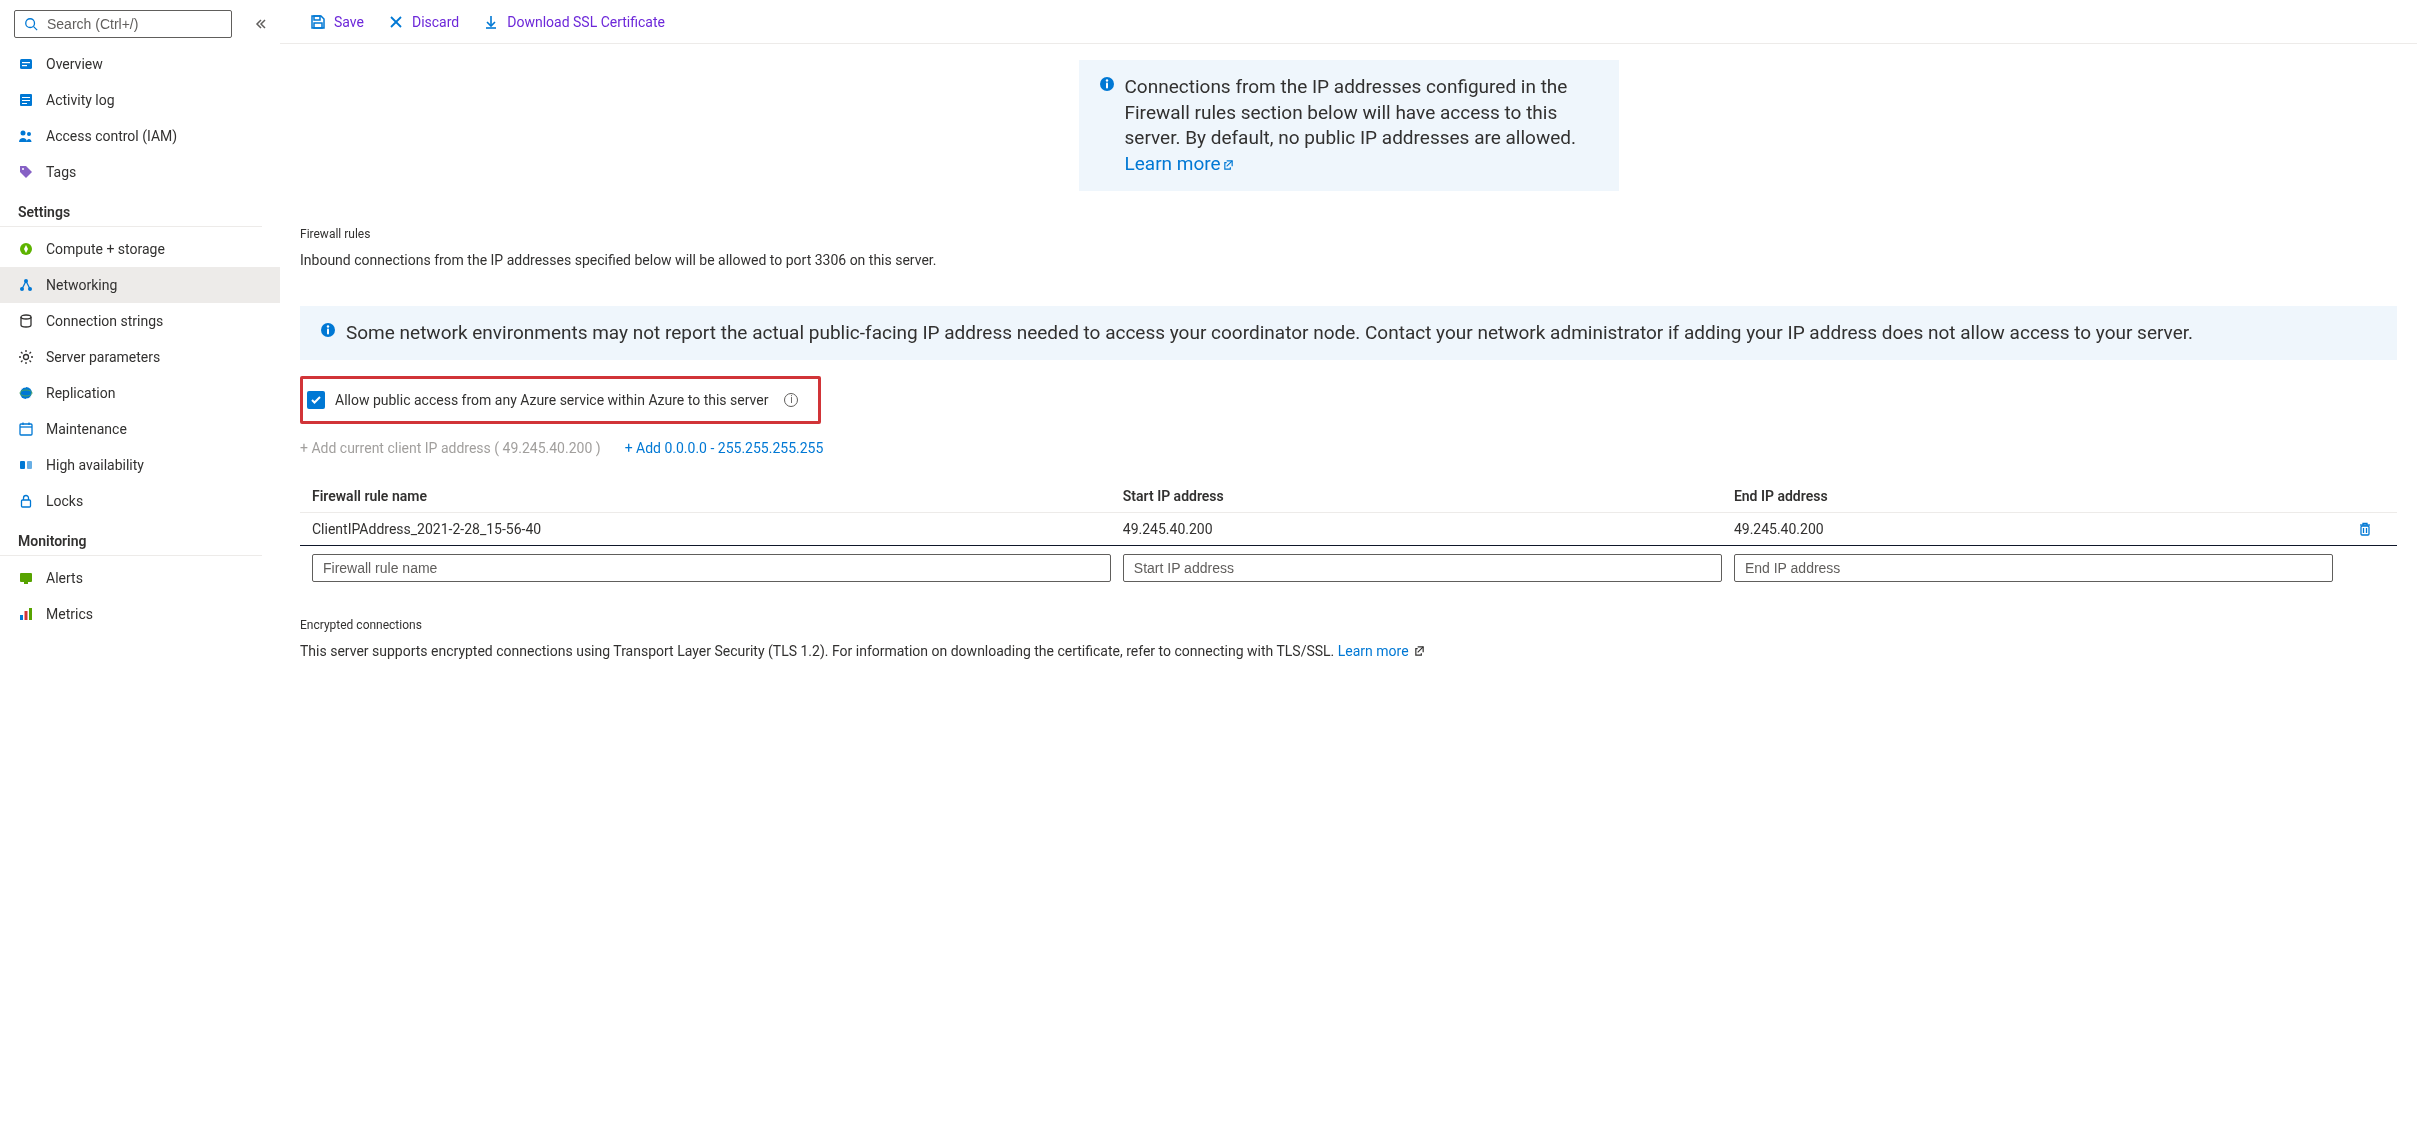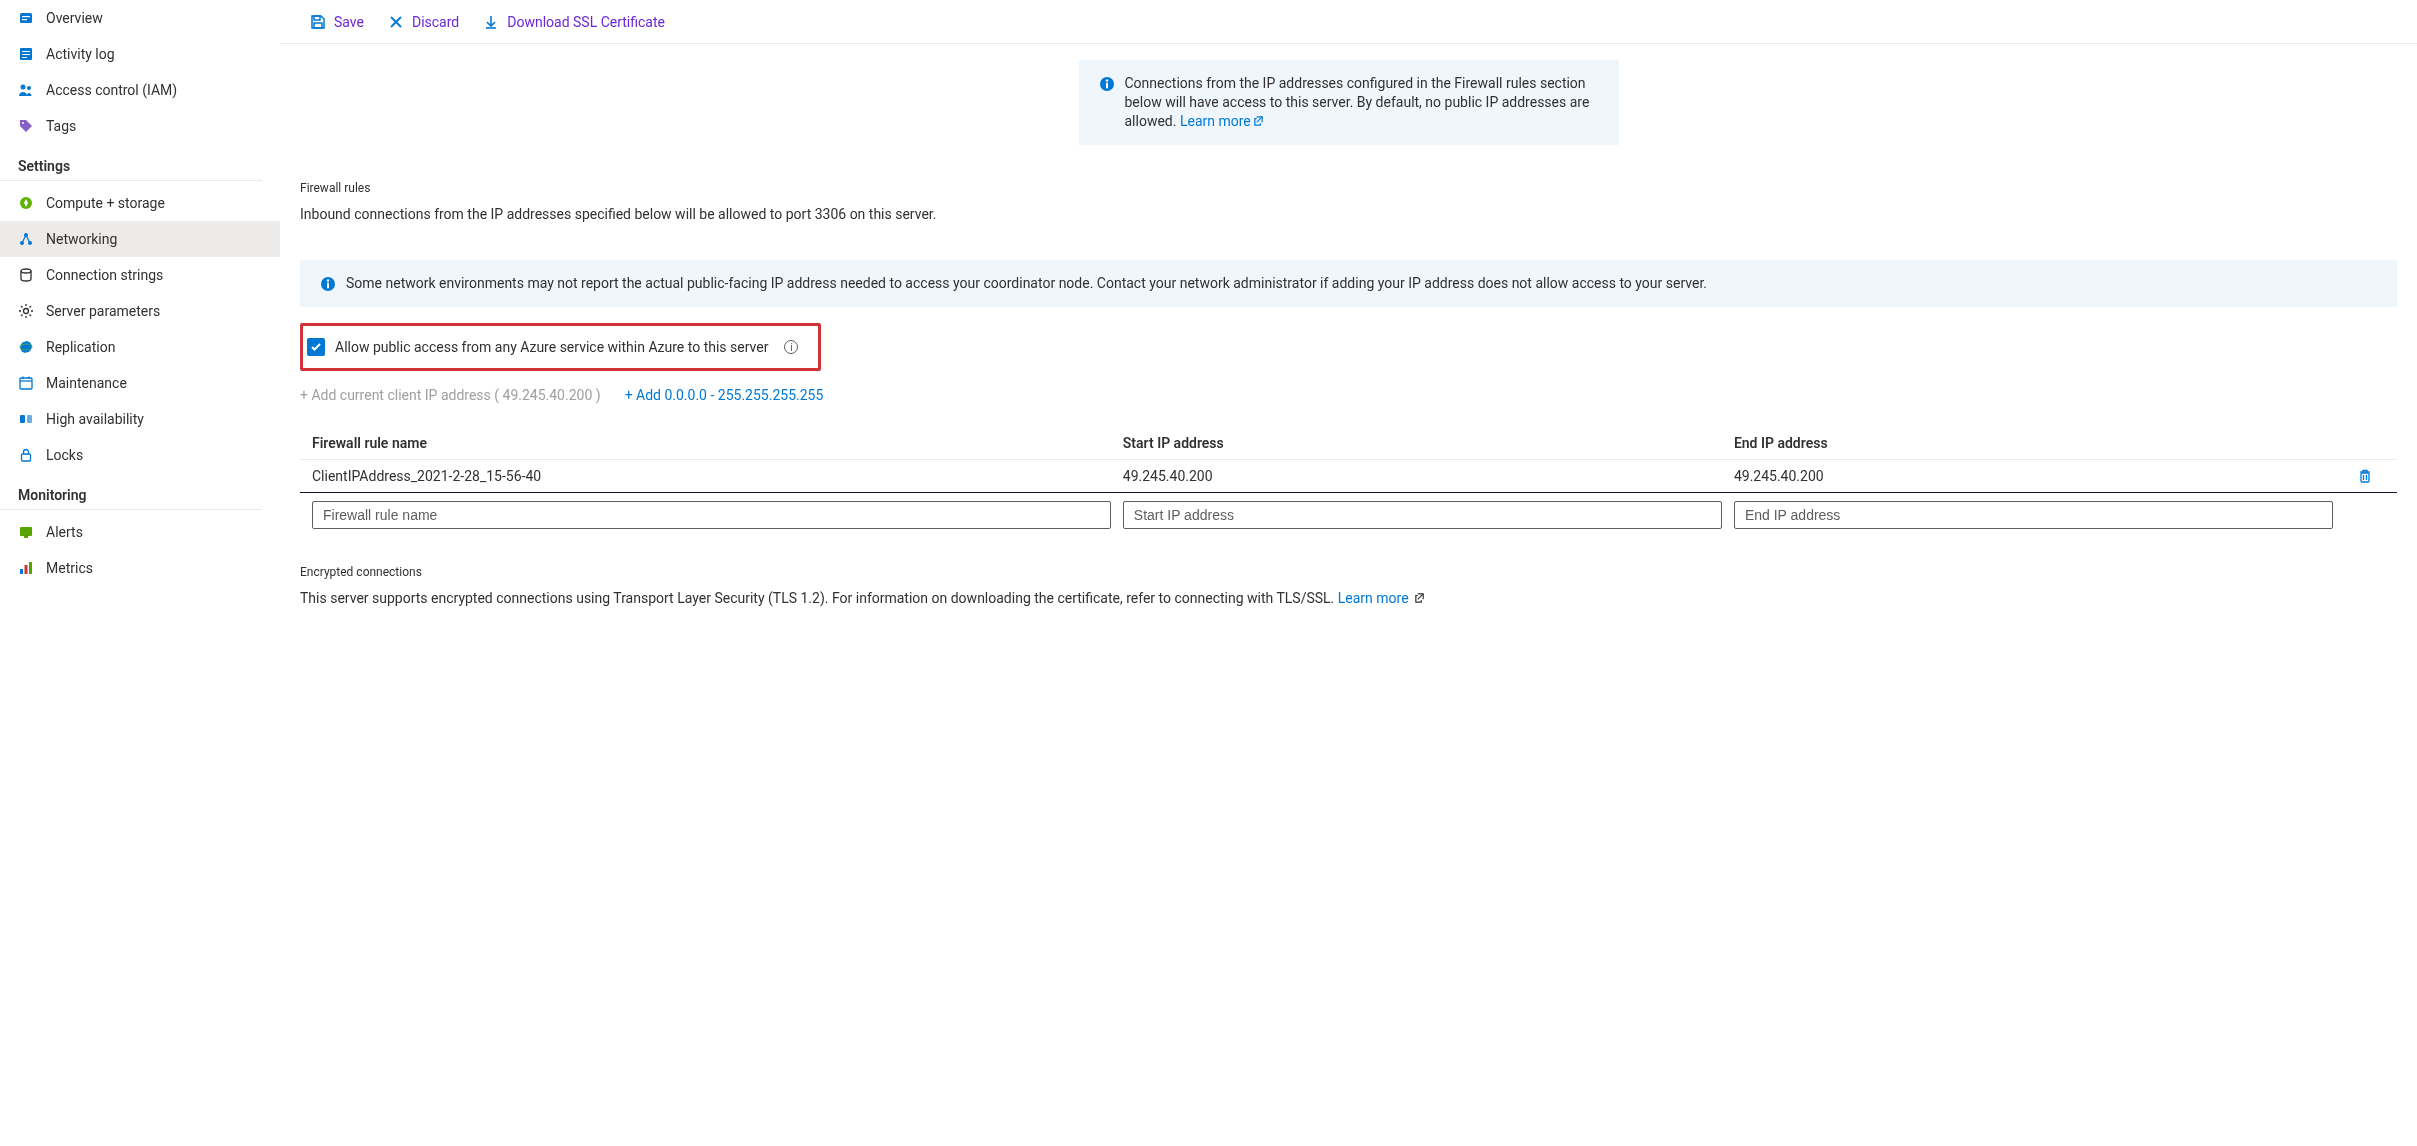--- a/index.html
+++ b/index.html
@@ -131,21 +131,21 @@
   }
   .info-banner.wide {
     max-width: none;
     margin: 0;
   }
   .info-ic {
     width:16px;height:16px;flex-shrink:0;color:#0078d4;
     display:flex;align-items:center;justify-content:center;
     margin-top:2px;
   }
-  .info-text { font-size:14px; line-height:1.35; color:#323130; }
+  .info-text { font-size:19px; line-height:1.35; color:#323130; }
   .info-text a { color:#0078d4; text-decoration:none; }
   .ext-ic { width:11px; height:11px; display:inline-block; vertical-align:baseline; color:#0078d4; margin-left:2px; }
 
   .section-title { font-size:12px; font-weight:400; margin-top:36px; }
   .section-desc { font-size:14px; margin-top:10px; line-height:1.4; }
 
   .highlight-box {
     border: 3px solid #d13438;
     border-radius: 2px;
     display: inline-flex;
@@ -190,20 +190,36 @@
   .del-btn svg { width:16px; height:16px; }
 
   .link { color:#0078d4; text-decoration:none; }
 </style>
 </head>
 <body>
 
 <div class="app">
 
   <div class="sidebar">
+    <div class="search-row">
+      <div class="search-box">
+        <span class="nav-icon">
+          <svg viewBox="0 0 16 16" fill="none" stroke="currentColor" stroke-width="1.5">
+              <circle cx="7" cy="7" r="5"></circle>
+              <line x1="11" y1="11" x2="15" y2="15"></line>
+            </svg>
+        </span>
+        <input class="search-input" placeholder="Search (Ctrl+/)" style="">
+      </div>
+      <span class="collapse-btn">
+        <svg width="12" height="12" viewBox="0 0 12 12" fill="none" stroke="#605e5c" stroke-width="1.5">
+            <path d="M7 2 3 6l4 4M11 2 7 6l4 4"></path>
+          </svg>
+      </span>
+    </div>
 
     <div class="nav-scroll">
 
       <div class="nav-item">
         <span class="nav-icon">
           <svg viewBox="0 0 16 16">
               <rect x="2" y="3" width="12" height="10" rx="1.5" fill="#0078d4"></rect>
               <rect x="4" y="6" width="8" height="1.2" fill="#fff"></rect>
               <rect x="4" y="9" width="5" height="1.2" fill="#fff"></rect>
             </svg>

